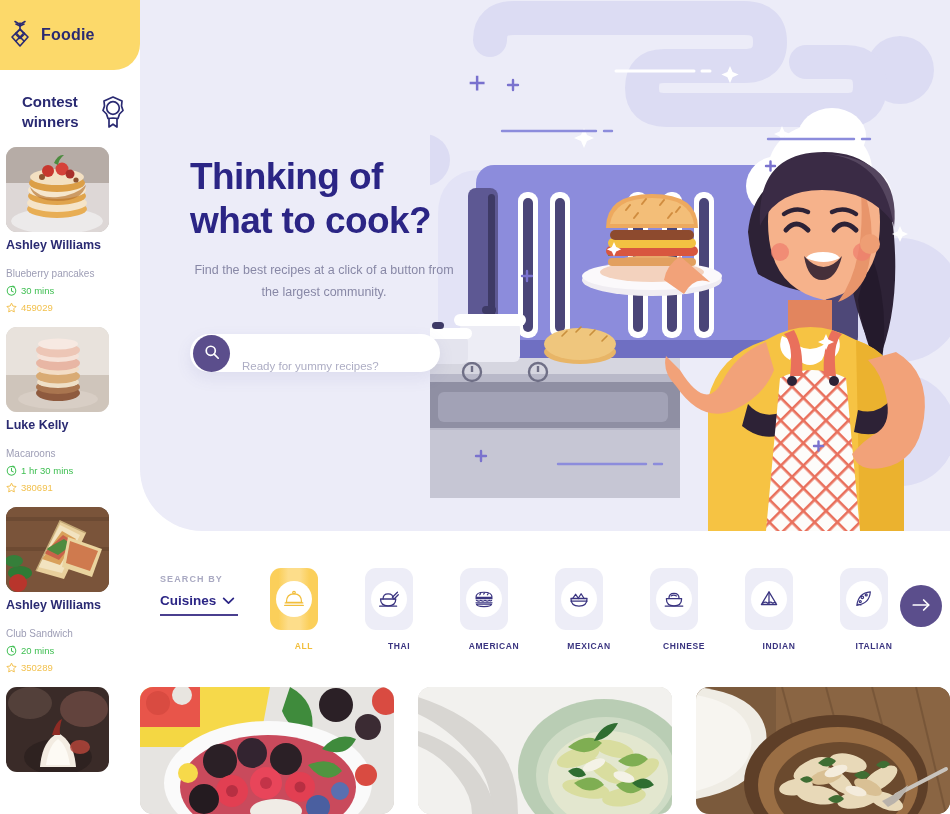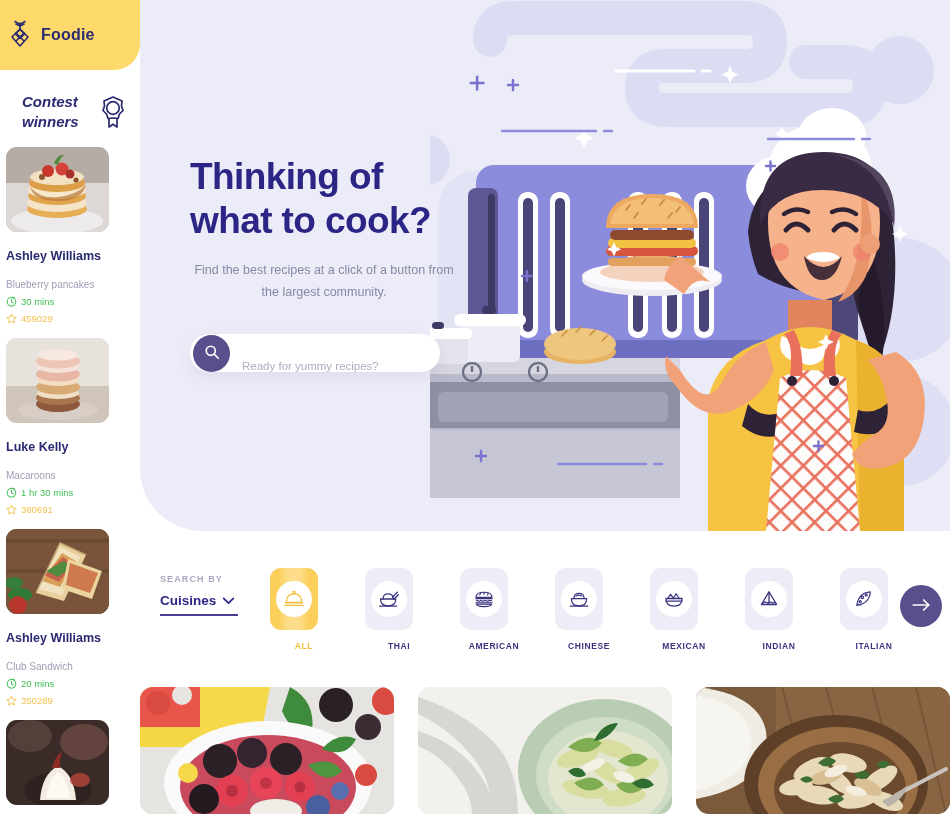--- a/index.html
+++ b/index.html
@@ -20,36 +20,35 @@
     position: relative; width: 140px; height: 70px;
     background: #FCD96A; border-bottom-right-radius: 26px;
     display: flex; align-items: center; gap: 7px; padding-left: 6px;
   }
   .logo-mark { width: 28px; height: 30px; flex: 0 0 28px; }
   .logo-text { font-size: 16px; font-weight: bold; color: #2A2A72; letter-spacing: .2px; }
 
   .contest-head {
     display: flex; align-items: center; justify-content: flex-end;
     padding: 22px 14px 0 22px;
-    font-style: italic;
   }
   .contest-title {
     font-size: 15px; font-weight: bold; color: #2A2A72;
     line-height: 1.36; width: 78px;
   }
   .badge-icon { width: 26px; height: 34px; flex: 0 0 26px; }
 
   .winner-list { padding: 14px 0 0 6px; }
   .winner-card { margin-bottom: 14px; }
   .winner-photo {
     width: 103px; height: 85px; border-radius: 11px; overflow: hidden;
     position: relative; background: #d8d3cd;
   }
   .winner-photo .px { position: absolute; inset: 0; }
-  .winner-name { font-size: 12.5px; font-weight: bold; color: #2A2A72; margin-top: 17px; }
+  .winner-name { font-size: 12.5px; font-weight: bold; color: #2A2A72; margin-top: 6px; }
   .winner-dish { font-size: 10px; color: #9D9DB5; margin-top: 16px; }
   .winner-meta { display: flex; align-items: center; gap: 4px; margin-top: 6px; font-size: 9.5px; }
   .meta-time { color: #3FBF52; }
   .meta-likes { color: #F2C14E; }
   .mini-icon { width: 11px; height: 11px; flex: 0 0 11px; display: block; }
 
   
   .hero {
     position: absolute; left: 140px; top: 0; width: 810px; height: 531px;
     background: #ECECF8; border-bottom-left-radius: 62px; overflow: hidden;
@@ -576,45 +575,45 @@
           </div>
         </div>
         <div class="cuisine-label">AMERICAN</div>
       </div>
 
       <div class="cuisine">
         <div class="cuisine-tile">
           <div class="tile-circle">
             <svg viewBox="0 0 26 26" width="22" height="22">
               <g fill="none" stroke="#3A3480" stroke-width="1.5" stroke-linecap="round" stroke-linejoin="round">
+                <path d="M3.5 12.4 h19 q0 9 -9.5 9 q-9.5 0 -9.5 -9z"></path>
+                <path d="M3.5 15.4 h19"></path>
+                <path d="M5.5 12.4 l3.5 -5 l3.5 5"></path>
+                <path d="M12 12.4 l3.5 -5.6 l3.5 5.6"></path>
+              </g>
+            </svg>
+          </div>
+        </div>
+        <div class="cuisine-label">MEXICAN</div>
+      </div>
+
+      <div class="cuisine">
+        <div class="cuisine-tile">
+          <div class="tile-circle">
+            <svg viewBox="0 0 26 26" width="22" height="22">
+              <g fill="none" stroke="#3A3480" stroke-width="1.5" stroke-linecap="round" stroke-linejoin="round">
                 <path d="M4 12.6 h18 q0 8.4 -9 8.4 q-9 0 -9 -8.4z"></path>
                 <path d="M7 12.4 q0 -6 6 -6 q6 0 6 6"></path>
                 <path d="M9.5 9.4 q3 -2 6.5 0"></path>
                 <path d="M2.6 21.4 h20.8"></path>
               </g>
             </svg>
           </div>
         </div>
         <div class="cuisine-label">CHINESE</div>
-      </div>
-
-      <div class="cuisine">
-        <div class="cuisine-tile">
-          <div class="tile-circle">
-            <svg viewBox="0 0 26 26" width="22" height="22">
-              <g fill="none" stroke="#3A3480" stroke-width="1.5" stroke-linecap="round" stroke-linejoin="round">
-                <path d="M3.5 12.4 h19 q0 9 -9.5 9 q-9.5 0 -9.5 -9z"></path>
-                <path d="M3.5 15.4 h19"></path>
-                <path d="M5.5 12.4 l3.5 -5 l3.5 5"></path>
-                <path d="M12 12.4 l3.5 -5.6 l3.5 5.6"></path>
-              </g>
-            </svg>
-          </div>
-        </div>
-        <div class="cuisine-label">MEXICAN</div>
       </div>
 
       <div class="cuisine">
         <div class="cuisine-tile">
           <div class="tile-circle">
             <svg viewBox="0 0 26 26" width="22" height="22">
               <g fill="none" stroke="#3A3480" stroke-width="1.5" stroke-linecap="round" stroke-linejoin="round">
                 <path d="M13 4.5 L22 19.5 H4 Z"></path>
                 <path d="M13 5 L13 19"></path>
                 <path d="M5.6 18 q3 -2.4 6 0 q3 -2.4 6 0 q2 -1.6 3.2 -0.6"></path>

